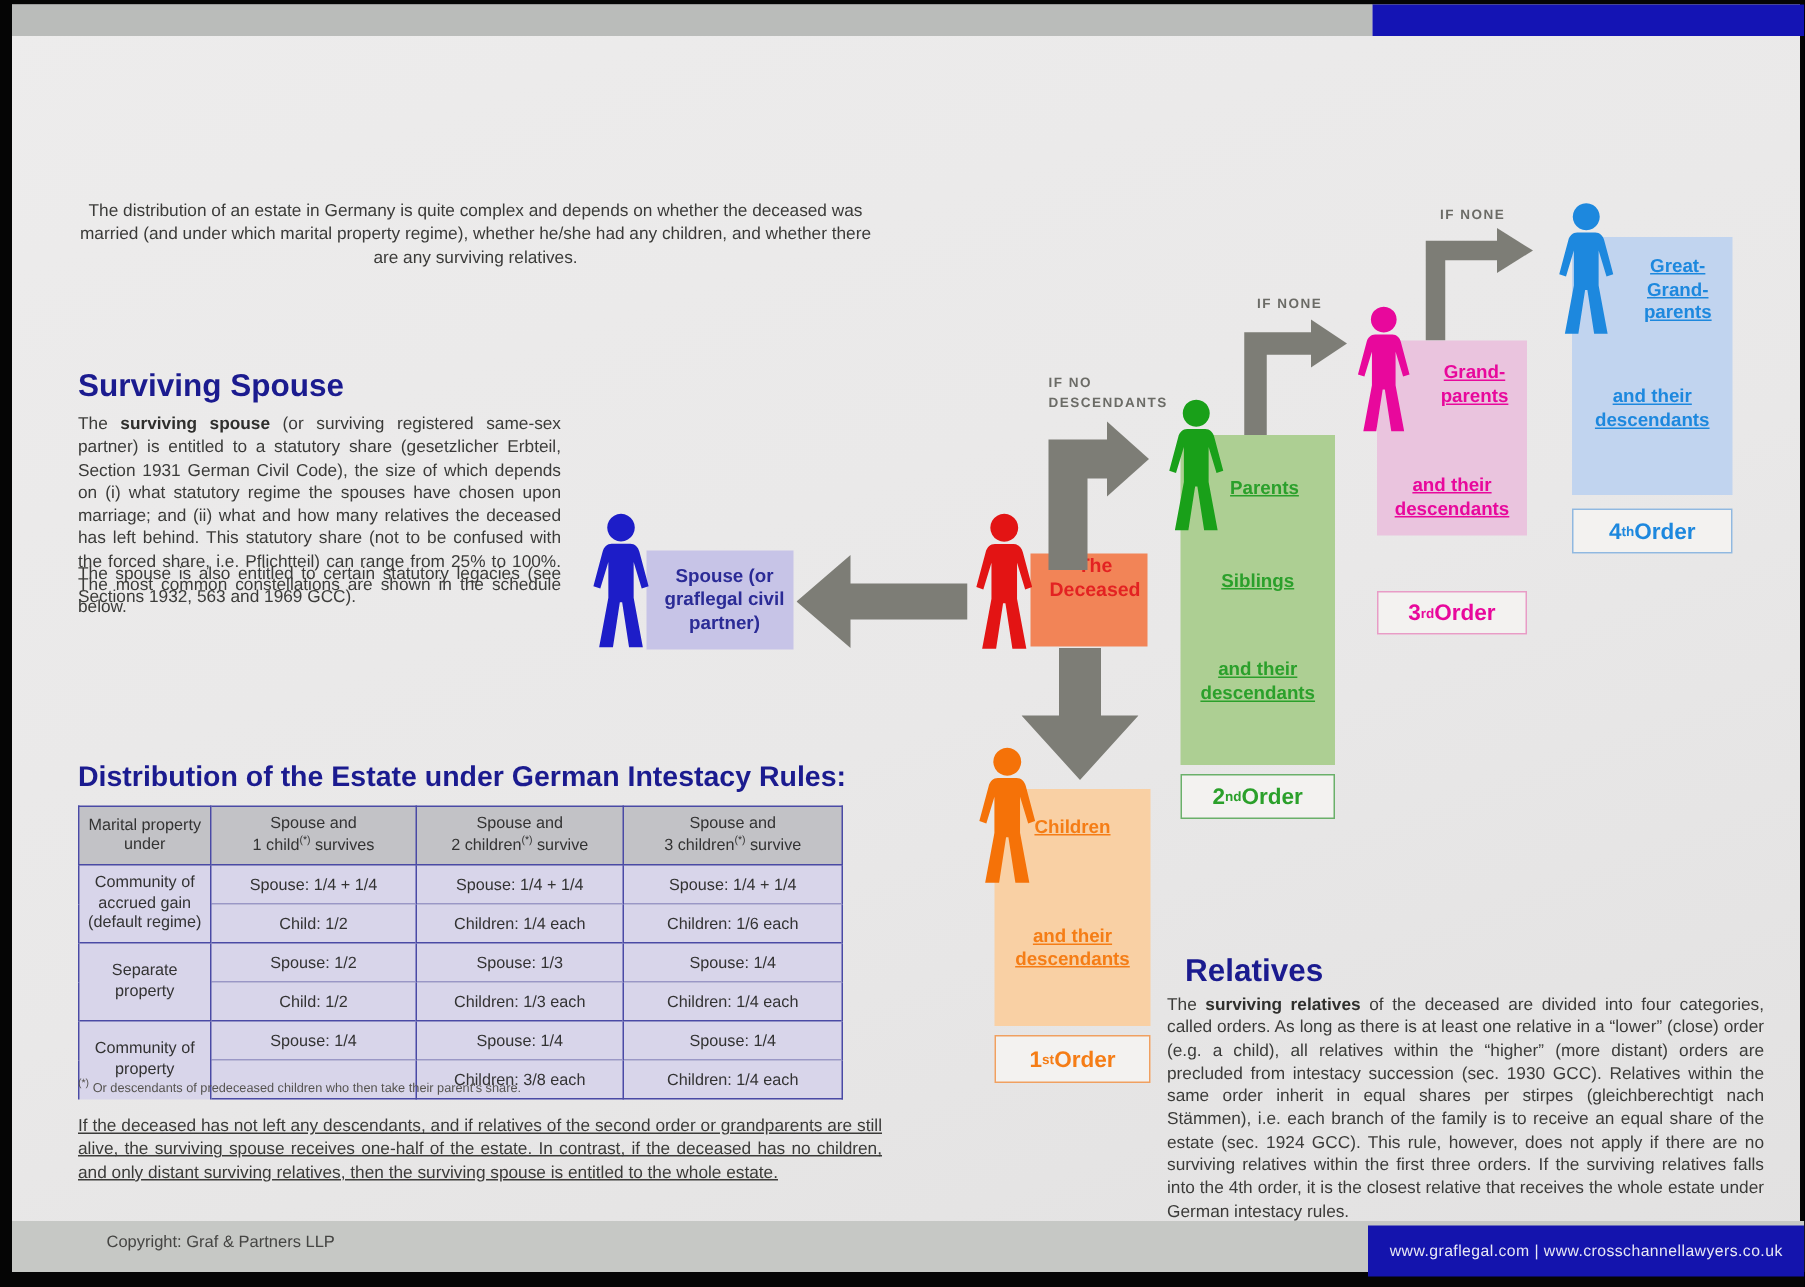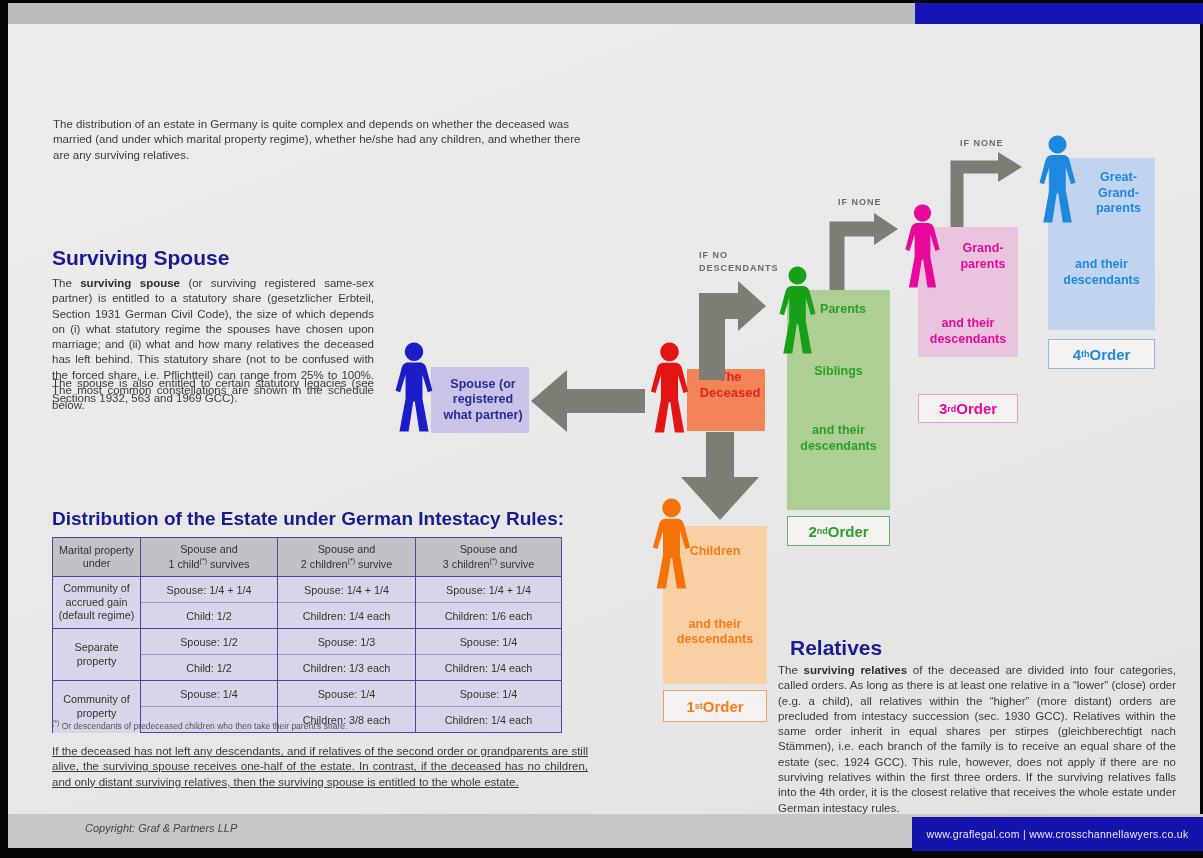--- a/index.html
+++ b/index.html
@@ -7,21 +7,21 @@
           font-family:"Liberation Sans",sans-serif;}
   .abs{position:absolute;}
   #page{left:8px;top:3px;width:1192px;height:845px;
         background:linear-gradient(160deg,#edecec 0%,#e9e8e8 55%,#e2e1e1 100%);}
   
   .topbar-gray{left:8px;top:3px;width:907px;height:21px;background:#babcba;}
   .topbar-blue{left:915px;top:3px;width:288px;height:21px;background:#1414b4;}
   
   .title{left:50px;top:75px;font-size:37px;color:#97979a;letter-spacing:.5px;}
   .para{font-size:11.5px;line-height:1.33;color:#3b3b39;text-align:justify;}
-  .intro{left:53px;top:117px;width:528px;text-align:left;}
+  .intro{left:53px;top:134px;width:528px;text-align:center;}
   .h-blue{color:#1b1b8f;font-weight:bold;}
   .ss-h{left:52px;top:246px;font-size:21px;}
   .ss-p1{left:52px;top:276px;width:322px;}
   .ss-p2{left:52px;top:376px;width:322px;}
   .dist-h{left:52px;top:508px;font-size:19px;}
   .dist-p{left:52px;top:744px;width:536px;text-decoration:underline;}
   .rel-h{left:790px;top:636px;font-size:21px;}
   .rel-p{left:778px;top:663px;width:398px;}
   b.inline{font-weight:bold;color:#2f2f2d;}
   
@@ -42,35 +42,35 @@
   
   .dbox{text-align:center;font-weight:bold;font-size:12.5px;line-height:1.25;}
   .spouse-box{left:431px;top:367px;width:98px;height:66px;background:#c7c4e7;color:#2b2b96;
               display:flex;align-items:center;justify-content:center;padding-left:6px;box-sizing:border-box;}
   .deceased-box{left:687px;top:369px;width:78px;height:62px;background:#f28457;color:#e32222;
               display:flex;justify-content:center;padding-left:8px;box-sizing:border-box;font-size:13px;}
   .children-box{left:663px;top:526px;width:104px;height:158px;background:#f9d0a4;color:#f57d16;}
   .parents-box{left:787px;top:290px;width:103px;height:220px;background:#adcf93;color:#2ba02b;}
   .gp-box{left:918px;top:227px;width:100px;height:130px;background:#eac4de;color:#e8089c;}
   .ggp-box{left:1048px;top:158px;width:107px;height:172px;background:#c1d4ef;color:#1d88de;}
-  .dbox .nm{display:block;}
+  .dbox .nm{display:block;text-decoration:underline;}
   .badge{background:#f3f2f0;font-weight:bold;font-size:15px;display:flex;align-items:center;
          justify-content:center;box-sizing:border-box;}
   .badge sup{font-size:9px;}
   .o1{left:663px;top:690px;width:104px;height:32px;border:1px solid #f0a060;color:#f57d16;}
   .o2{left:787px;top:516px;width:103px;height:30px;border:1px solid #6ab06a;color:#2ba02b;}
   .o3{left:918px;top:394px;width:100px;height:29px;border:1px solid #e89cc6;color:#e8089c;}
   .o4{left:1048px;top:339px;width:107px;height:30px;border:1px solid #90b8e0;color:#1d88de;}
   .conn-label{font-size:9px;font-weight:bold;letter-spacing:1px;color:#6b6b66;line-height:1.45;}
   .lbl-nodesc{left:699px;top:249px;}
   .lbl-ifnone1{left:838px;top:196px;}
   .lbl-ifnone2{left:960px;top:137px;}
   
   .footer-gray{left:8px;top:814px;width:1195px;height:34px;background:#c6c8c5;}
-  .copyright{left:85px;top:822px;font-size:11px;color:#454543;font-style:italic;}
+  .copyright{left:71px;top:822px;font-size:11px;color:#454543;}
   .footer-blue{left:912px;top:817px;width:291px;height:34px;background:#1414ad;color:#e8e8f4;
                display:flex;align-items:center;justify-content:center;font-size:10.5px;letter-spacing:.3px;}
   svg.person,svg.arrow{position:absolute;display:block;}
 </style>
 </head>
 <body>
 
 <div id="poster">
   <div id="page" class="abs"></div>
   <div class="abs topbar-gray"></div>
@@ -137,21 +137,21 @@
       <td></td>
       <td>Children: 3/8 each</td>
       <td>Children: 1/4 each</td>
     </tr>
   </tbody>
     </table>
   <div class="abs footnote"><sup class="s">(*)</sup><span> Or descendants of predeceased children who then take their parent's share.</span></div>
   <div class="abs para dist-p">If the deceased has not left any descendants, and if relatives of the second order or grandparents are still alive, the surviving spouse receives one-half of the estate. In contrast, if the deceased has no children, and only distant surviving relatives, then the surviving spouse is entitled to the whole estate.</div>
 
   <div class="abs dbox spouse-box">
-      <span>Spouse (or registered what partner)</span>
+      <span>Spouse (or graflegal civil partner)</span>
     </div>
   <svg class="person" viewBox="0 0 120 240" style="left:391px;top:341px;width:46px;height:92px">
       <use href="#person" fill="#1d1dc8"></use>
     </svg>
 
   <svg class="arrow" style="left:531px;top:370px" width="114" height="62">
     <polygon points="114,19 36,19 36,0 0,31 36,62 36,43 114,43" fill="#7d7d76"></polygon>
   </svg>
 
   <div class="abs dbox deceased-box">
@@ -178,21 +178,21 @@
   <svg class="person" viewBox="0 0 120 240" style="left:648px;top:497px;width:47px;height:93px">
       <use href="#person" fill="#f57208"></use>
     </svg>
   <div class="abs badge o1">
       <span>1</span>
       <sup>st</sup>
       <span> Order</span>
     </div>
 
   <div class="abs dbox parents-box">
-    <span class="nm" style="margin-top:12px;padding-left:9px">Parents</span>
+    <span class="nm" style="margin-top:28px;padding-left:9px">Parents</span>
     <span class="nm" style="margin-top:46px">Siblings</span>
     <span class="nm" style="margin-top:44px;padding:0 8px">and their descendants</span>
   </div>
   <svg class="person" viewBox="0 0 120 240" style="left:775px;top:265px;width:45px;height:90px">
       <use href="#person" fill="#19a019"></use>
     </svg>
   <div class="abs badge o2">
       <span>2</span>
       <sup>nd</sup>
       <span> Order</span>

